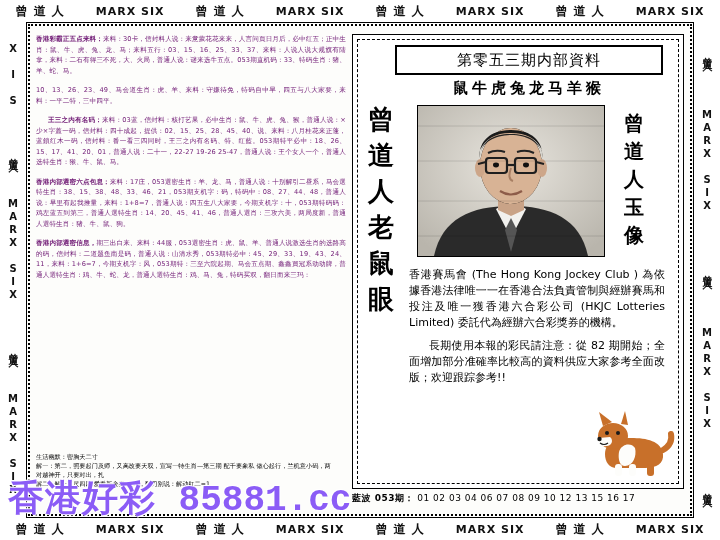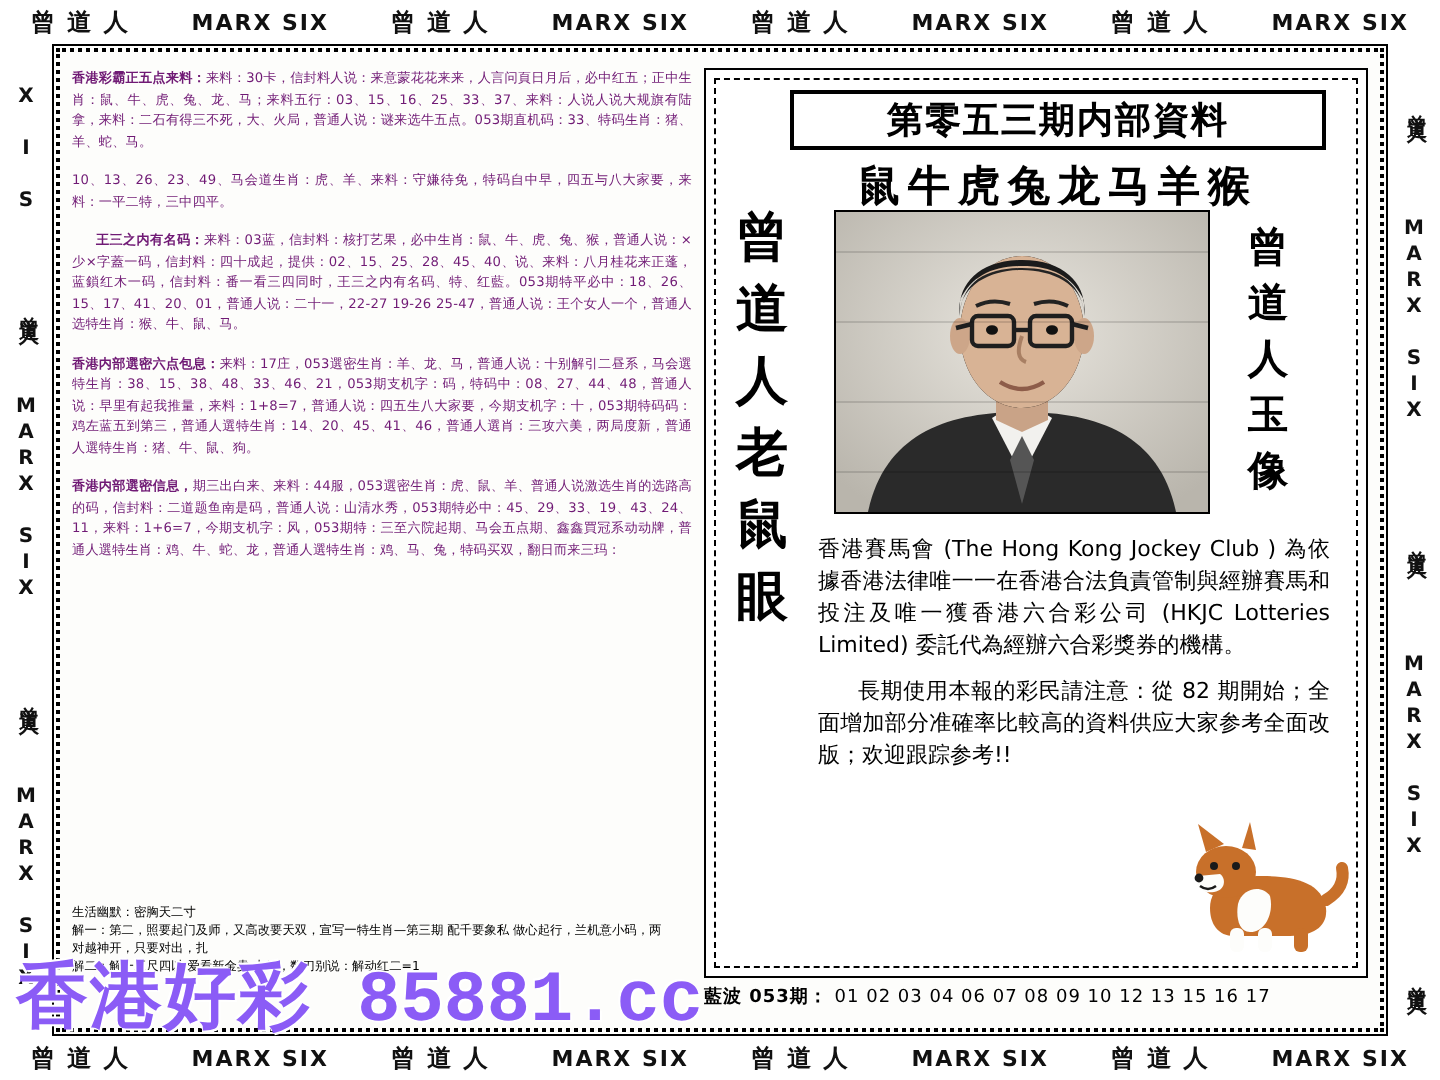--- a/index.html
+++ b/index.html
@@ -116,33 +116,33 @@
     left: 42px; top: 10px;
     width: 268px; height: 30px;
     border: 2px solid #000;
     box-sizing: border-box;
     display: flex;
     align-items: center;
     justify-content: center;
   }
   .rp-title {
     font-family: "DejaVu Serif", "Liberation Serif", serif;
-    font-weight: bold;
-    font-size: 18px;
+    font-weight: normal;
+    font-size: 15px;
     letter-spacing: 1px;
     color: #000;
   }
   .rp-zodiac {
     position: absolute;
     left: 42px; top: 44px;
     width: 268px;
     text-align: center;
     font-family: "DejaVu Serif", "Liberation Serif", serif;
     font-weight: bold;
-    font-size: 21px;
+    font-size: 15px;
     letter-spacing: 4px;
   }
 
   
   .rp-vertical {
     position: absolute;
     left: 8px; top: 66px;
     width: 40px;
     text-align: center;
     font-family: "DejaVu Serif", "Liberation Serif", serif;

